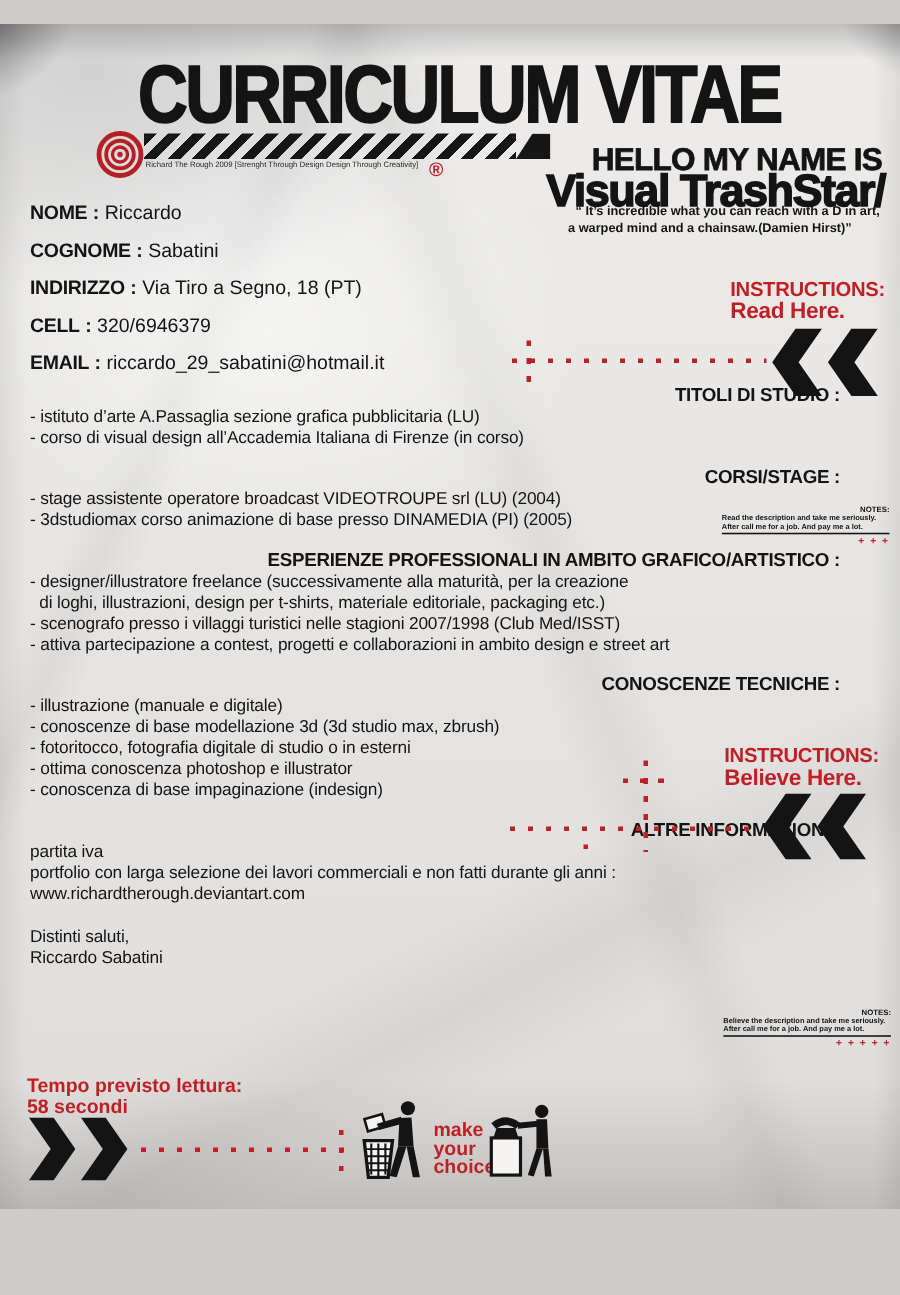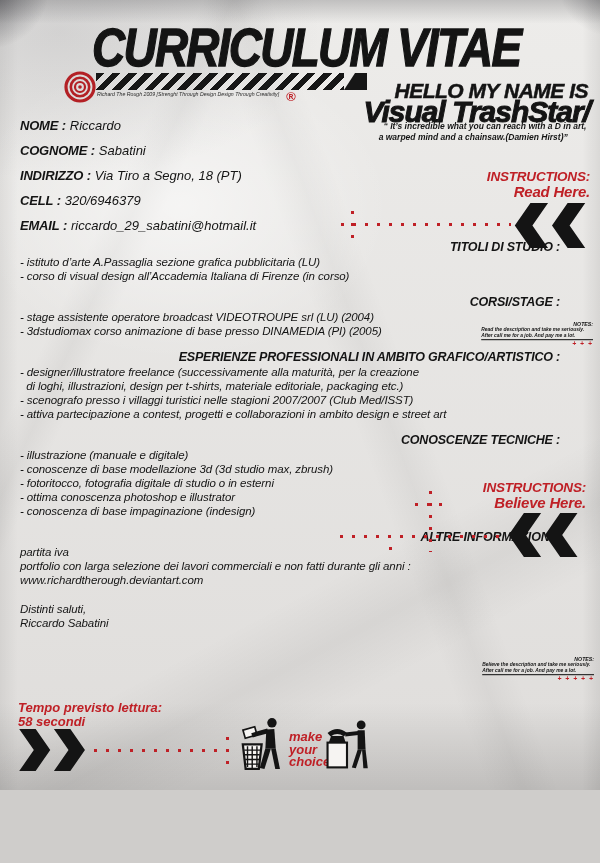--- a/index.html
+++ b/index.html
@@ -1,33 +1,32 @@
 <!DOCTYPE html>
 <html><head>
 <meta charset="utf-8">
 <style>
   * { margin:0; padding:0; box-sizing:border-box; }
   html,body { background:#cfcdcb; }
   body { font-family:"Liberation Sans","DejaVu Sans",sans-serif; }
   .page{
-    position:relative; width:600px; height:790px; margin:0 auto; overflow:hidden;
+    position:relative; width:600px; height:790px; margin:16px auto; overflow:hidden;
     background:
       radial-gradient(circle 90px at -12px -12px, rgba(40,40,46,.60), transparent 68%),
       radial-gradient(circle 80px at 612px -18px, rgba(40,40,46,.42), transparent 68%),
       linear-gradient(180deg, rgba(35,35,40,.22), transparent 3%),
       linear-gradient(90deg, rgba(0,0,0,.06), transparent 3%, transparent 97%, rgba(0,0,0,.07)),
       radial-gradient(ellipse 420px 240px at 10% 4%, rgba(95,95,102,.18), transparent 62%),
       radial-gradient(ellipse 300px 220px at 30% 26%, rgba(255,255,255,.55), transparent 70%),
       linear-gradient(115deg, transparent 21%, rgba(0,0,0,.045) 24%, transparent 27%),
       linear-gradient(70deg, transparent 55%, rgba(0,0,0,.04) 59%, transparent 63%),
       linear-gradient(152deg, transparent 68%, rgba(0,0,0,.05) 74%, transparent 80%),
       linear-gradient(0deg, rgba(0,0,0,.14), transparent 11%),
       linear-gradient(#edecea,#dfddDb);
     color:#141414;
-    font-style:italic;
   }
   .abs{ position:absolute; }
   .nw{ white-space:pre; }
 
   
   .title{ left:92px; top:20px; font-size:54px; font-weight:bold; letter-spacing:-2px;
           -webkit-text-stroke:1.3px #141414; transform:scaleX(.85); transform-origin:left top;
           white-space:nowrap; line-height:54px; }
   .stripes{ left:96px; top:73px; width:248px; height:17px;
             background:repeating-linear-gradient(135deg,#161616 0 6px,transparent 6px 11.5px); }
@@ -52,21 +51,21 @@
 
   
   .sections{ left:20px; top:240px; width:540px; }
   .section{ margin-bottom:12px; }
   .shead{ font-size:12.5px; font-weight:bold; line-height:15px; letter-spacing:-.2px; white-space:pre;text-align:right; }
   .sline{ font-size:11.5px; line-height:14px; letter-spacing:-.1px; white-space:pre; }
   .closing{ margin-top:15px; }
 
   
   .red{ color:var(--red); }
-  .callout{ text-align:right; font-weight:bold; color:var(--red); }
+  .callout{ text-align:left; font-weight:bold; color:var(--red); }
   .callout .c1{ font-size:13.5px; line-height:14px; letter-spacing:-.2px; }
   .callout .c2{ font-size:15px; line-height:16px; letter-spacing:-.2px; }
   .co-read{ right:10px; top:170px; }
   .co-believe{ right:14px; top:481px; }
   .chev{ fill:#141414; }
   .dots-h{ height:3.4px; background:repeating-linear-gradient(90deg,var(--red) 0 3.4px,transparent 3.4px 12px); }
   .dots-v{ width:3.4px; background:repeating-linear-gradient(180deg,var(--red) 0 3.4px,transparent 3.4px 12px); }
   .dot{ width:3.4px; height:3.4px; background:var(--red); }
 
   
@@ -126,21 +125,21 @@
     </div>
     <div class="section">
       <div class="shead">CORSI/STAGE :</div>
       <div class="sline">- stage assistente operatore broadcast VIDEOTROUPE srl (LU) (2004)</div>
       <div class="sline">- 3dstudiomax corso animazione di base presso DINAMEDIA (PI) (2005)</div>
     </div>
     <div class="section">
       <div class="shead">ESPERIENZE PROFESSIONALI IN AMBITO GRAFICO/ARTISTICO :</div>
       <div class="sline">- designer/illustratore freelance (successivamente alla maturità, per la creazione</div>
       <div class="sline">  di loghi, illustrazioni, design per t-shirts, materiale editoriale, packaging etc.)</div>
-      <div class="sline">- scenografo presso i villaggi turistici nelle stagioni 2007/2007 (Club Med/ISST)</div>
+      <div class="sline">- scenografo presso i villaggi turistici nelle stagioni 2007/1998 (Club Med/ISST)</div>
       <div class="sline">- attiva partecipazione a contest, progetti e collaborazioni in ambito design e street art</div>
     </div>
     <div class="section">
       <div class="shead">CONOSCENZE TECNICHE :</div>
       <div class="sline">- illustrazione (manuale e digitale)</div>
       <div class="sline">- conoscenze di base modellazione 3d (3d studio max, zbrush)</div>
       <div class="sline">- fotoritocco, fotografia digitale di studio o in esterni</div>
       <div class="sline">- ottima conoscenza photoshop e illustrator</div>
       <div class="sline">- conoscenza di base impaginazione (indesign)</div>
     </div>

